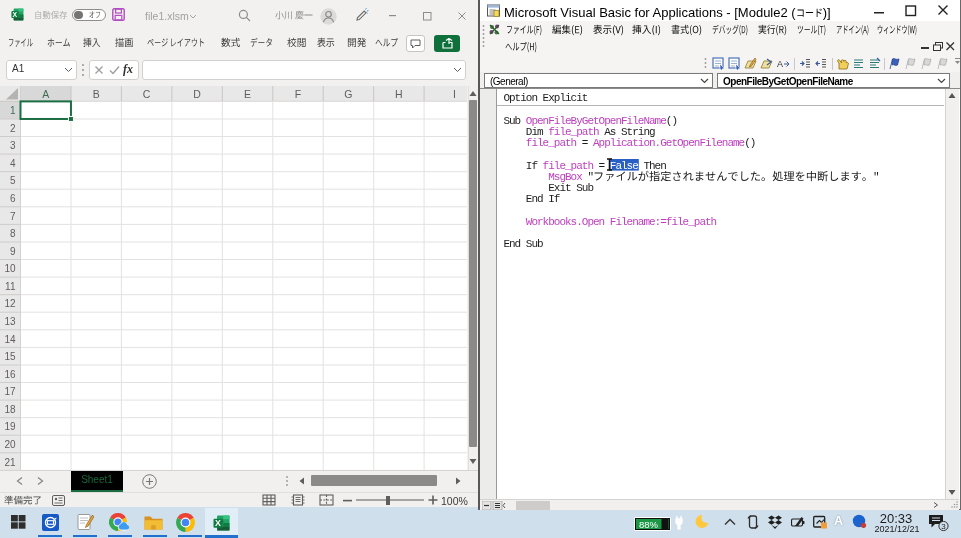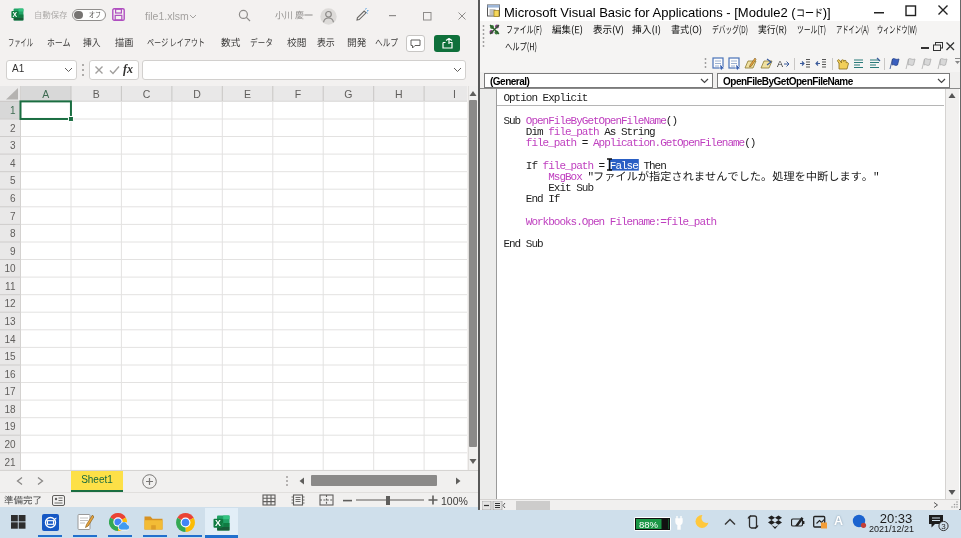--- a/index.html
+++ b/index.html
@@ -228,21 +228,21 @@
 <svg class="a" style="left:469px;top:458px" width="8" height="7">
       <path d="M4 6 L7.5 1 L0.5 1 Z" fill="#5f5e5c"></path>
     </svg>
 <div class="a" style="left:0px;top:470px;width:478px;height:22px;background:#f1f0ef;border-top:1px solid #d6d4d2;box-sizing:border-box"></div>
 <svg class="a" style="left:16px;top:477px" width="8" height="8">
       <path d="M6 0.5 L1.5 4 L6 7.5" fill="none" stroke="#8a8886" stroke-width="1.3"></path>
     </svg>
 <svg class="a" style="left:36px;top:477px" width="8" height="8">
       <path d="M2 0.5 L6.5 4 L2 7.5" fill="none" stroke="#8a8886" stroke-width="1.3"></path>
     </svg>
-<div class="a" style="left:71px;top:470.5px;width:52px;height:21px;background:#fde047;border-bottom:2.5px solid #1a6e41;box-sizing:border-box;text-align:center;font-size:10px;color:#17693e;line-height:18px">Sheet1</div>
+<div class="a" style="left:71px;top:470.5px;width:52px;height:21px;background:#000000;border-bottom:2.5px solid #1a6e41;box-sizing:border-box;text-align:center;font-size:10px;color:#17693e;line-height:18px">Sheet1</div>
 <svg class="a" style="left:142px;top:474px" width="15" height="15">
       <circle cx="7.5" cy="7.5" r="6.8" fill="none" stroke="#7a7876"></circle>
       <path d="M7.5 4 V11 M4 7.5 H11" stroke="#7a7876" stroke-width="1.2"></path>
     </svg>
 <svg class="a" style="left:285px;top:475px" width="4" height="12">
       <circle cx="2" cy="2" r="1" fill="#a09e9c"></circle>
       <circle cx="2" cy="6" r="1" fill="#a09e9c"></circle>
       <circle cx="2" cy="10" r="1" fill="#a09e9c"></circle>
     </svg>
 <svg class="a" style="left:298px;top:477px" width="8" height="8">
@@ -371,21 +371,21 @@
 <rect x="0.7" y="1.5" width="11" height="10.5" rx="1" fill="none" stroke="#222" stroke-width="1.3"></rect>
 <path d="M3.5 8.5 l3 -3 l2 2 l2.5 -2.8" stroke="#222" stroke-width="1.1" fill="none"></path>
 <rect x="8" y="7.5" width="6" height="6" fill="#f29d38"></rect>
     </svg>
 <div class="a" style="left:834px;top:514px;font-size:12.5px;font-weight:bold;color:#fff;text-shadow:0 0 2px #7e93a5">A</div>
 <svg class="a" style="left:852px;top:514px" width="15" height="15" viewBox="0 0 15 15">
 <circle cx="7" cy="7" r="6.2" fill="#1b63cf"></circle>
       <circle cx="11.5" cy="11.3" r="2.6" fill="#c23f38"></circle>
     </svg>
 <div class="a" style="left:870px;top:511px;width:52px;text-align:center;font-size:13px;color:#1b1b1b">20:33</div>
-<div class="a" style="left:869px;top:523.5px;width:56px;font-size:9px;color:#1b1b1b">2021/12/21</div>
+<div class="a" style="left:869px;top:523.5px;width:56px;text-align:center;font-size:9px;color:#1b1b1b">2021/12/21</div>
 <svg class="a" style="left:928px;top:514px" width="21" height="18" viewBox="0 0 21 18">
 <path d="M1 1 h14 v9 h-8 l-3.5 3.5 v-3.5 h-2.5 Z" fill="#1d1d1d"></path>
 <path d="M4 4 h8 M4 6.5 h8" stroke="#cfdfeb" stroke-width="1.1"></path>
 <circle cx="15.5" cy="12" r="4.6" fill="#cfdfeb" stroke="#333"></circle>
 <text x="15.5" y="15" font-size="8" fill="#222" text-anchor="middle" font-family="Liberation Sans">3</text>
     </svg>
 <div class="a" style="left:478px;top:0px;width:483px;height:510px;background:#f5f4f3;border-left:2px solid #585858;border-right:1.5px solid #686868;border-bottom:1.5px solid #686868;box-sizing:border-box"></div>
 <div class="a" style="left:479.5px;top:0px;width:480px;height:21px;background:#fff"></div>
 <svg class="a" style="left:487px;top:4px" width="13" height="13" viewBox="0 0 13 13">
 <rect x="0.5" y="1" width="12" height="11" fill="#fff" stroke="#555"></rect>
@@ -523,21 +523,21 @@
         <path d="M2 13 L4.5 3 M4.5 3 C6 1.5 8 4.5 11 3 L9.5 9 C7 10.5 5.5 7.5 4 9 Z" fill="#d8d8d8" stroke="#adadad" stroke-width="0.8"></path>
       </g>
       <g transform="translate(226,0)">
         <path d="M2 13 L4.5 3 M4.5 3 C6 1.5 8 4.5 11 3 L9.5 9 C7 10.5 5.5 7.5 4 9 Z" fill="#d8d8d8" stroke="#adadad" stroke-width="0.8"></path>
       </g>
       <path d="M245 5 l2.5 3 l2.5 -3" fill="#888"></path>
       <path d="M245 2.5 h5" stroke="#888"></path>
     </svg>
 <div class="a" style="left:479.5px;top:72px;width:480px;height:16px;background:#f0efee"></div>
 <div class="a" style="left:484px;top:73px;width:229px;height:14.5px;background:#fff;border:1px solid #7a7a7a;box-sizing:border-box"></div>
-<div class="a" style="left:490px;top:75.6px;font-size:10px;font-weight:bold;color:#000;letter-spacing:-0.5px">(General)</div>
+<div class="a" style="left:490px;top:75.6px;font-size:10px;font-weight:normal;color:#000;letter-spacing:-0.5px">(General)</div>
 <svg class="a" style="left:700px;top:78px" width="9" height="6">
       <path d="M1 1 L4.5 4.5 L8 1" stroke="#444" fill="none" stroke-width="1.2"></path>
     </svg>
 <div class="a" style="left:717px;top:73px;width:233px;height:14.5px;background:#fff;border:1px solid #7a7a7a;box-sizing:border-box"></div>
 <div class="a" style="left:723px;top:75.6px;font-size:10px;font-weight:bold;color:#000;letter-spacing:-0.5px">OpenFileByGetOpenFileName</div>
 <svg class="a" style="left:937px;top:78px" width="9" height="6">
       <path d="M1 1 L4.5 4.5 L8 1" stroke="#444" fill="none" stroke-width="1.2"></path>
     </svg>
 <div class="a" style="left:479.5px;top:88px;width:480px;height:411px;background:#fff;border-top:1px solid #8a8a8a;box-sizing:border-box"></div>
 <div class="a" style="left:479.5px;top:89px;width:17px;height:410px;background:#ececeb;border-right:1px solid #9a9a9a;box-sizing:border-box"></div>

